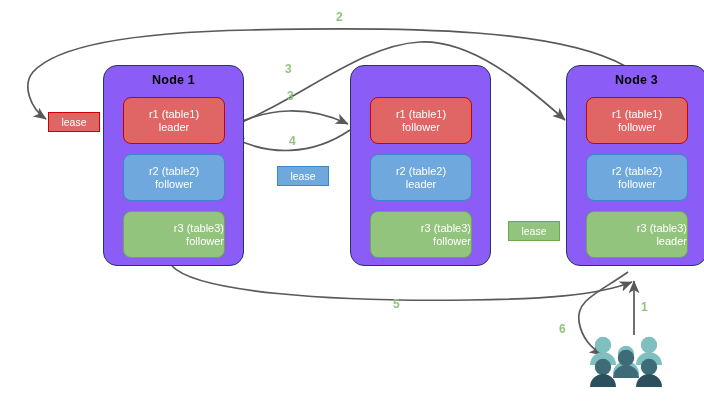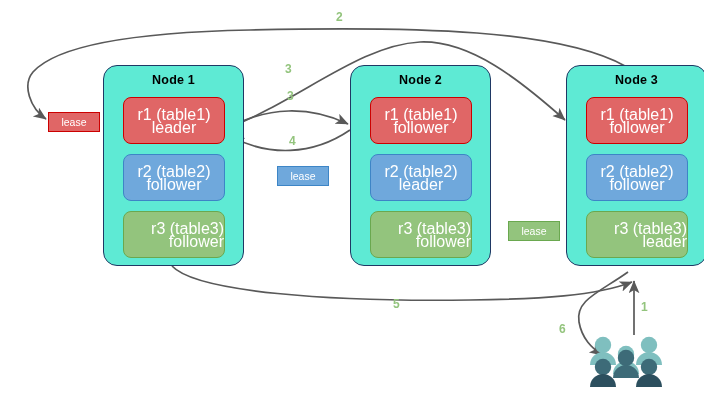--- a/index.html
+++ b/index.html
@@ -2,28 +2,28 @@
 <html><head>
 <meta charset="utf-8">
 <style>
   html,body{margin:0;padding:0;background:#ffffff;}
   body{width:704px;height:405px;overflow:hidden;
        font-family:"Liberation Sans","DejaVu Sans",sans-serif;}
   #stage{position:relative;width:704px;height:405px;background:#fff;}
 
   
   .node-box{position:absolute;box-sizing:border-box;
-            border:1.6px solid #1f3864;border-radius:14px;background:#5eead4;}
+            border:1.6px solid #1f3864;border-radius:14px;background:#8b5cf6;}
   .node-title{position:absolute;left:0;right:0;top:7px;text-align:center;
               font-size:12.5px;font-weight:bold;color:#000000;letter-spacing:.2px;}
 
   
   .chip{position:absolute;box-sizing:border-box;border-radius:8px;
         display:flex;flex-direction:column;align-items:center;justify-content:center;
-        font-size:16px;line-height:13px;color:#ffffff;text-align:center;}
+        font-size:11px;line-height:13px;color:#ffffff;text-align:center;}
   .chip span{display:block;white-space:nowrap;}
   .c-red{background:#e06666;border:1.6px solid #cc0000;}
   .c-blue{background:#6fa8dc;border:1.6px solid #3d85c6;text-align:right;}
   .c-green{background:#93c47d;border:1.6px solid #6aa84f;align-items:flex-end;}
 
   
   .lease{position:absolute;box-sizing:border-box;border-radius:0;
          display:flex;align-items:center;justify-content:center;
          font-size:10.5px;color:#ffffff;height:20px;}
 
@@ -71,21 +71,20 @@
       <span>r2 (table2)</span>
       <span>follower</span>
     </div>
     <div class="chip c-green" style="left:19px;top:145px;width:102px;height:47px;">
       <span>r3 (table3)</span>
       <span>follower</span>
     </div>
   </div>
 
   <div class="node-box" style="left:350px;top:65px;width:141px;height:201px;">
-    <div class="node-title">Node 2</div>
     <div class="chip c-red" style="left:19px;top:31px;width:102px;height:47px;">
       <span>r1 (table1)</span>
       <span>follower</span>
     </div>
     <div class="chip c-blue" style="left:19px;top:88px;width:102px;height:47px;">
       <span>r2 (table2)</span>
       <span>leader</span>
     </div>
     <div class="chip c-green" style="left:19px;top:145px;width:102px;height:47px;">
       <span>r3 (table3)</span>

